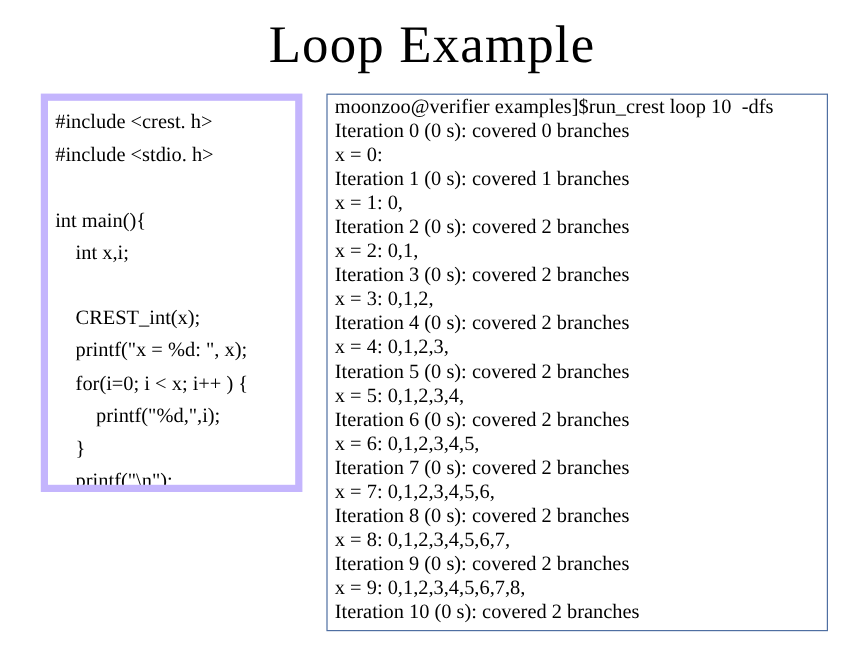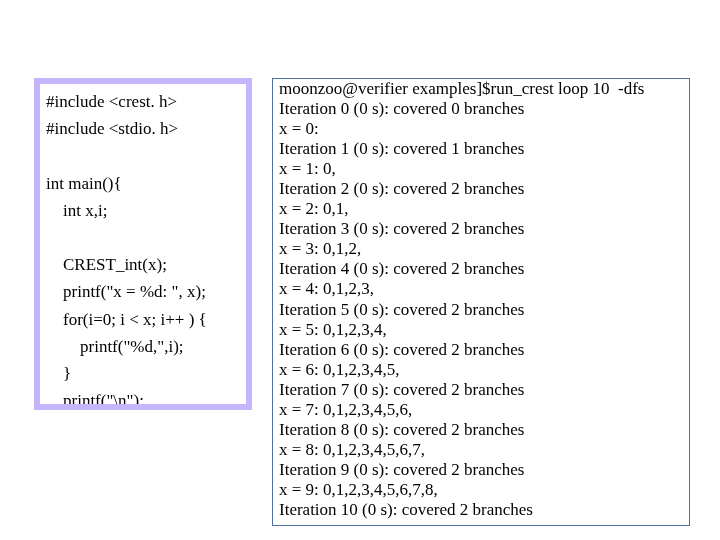--- a/index.html
+++ b/index.html
@@ -56,20 +56,21 @@
     font-size: 17px;
     line-height: 1.18;
     white-space: pre;
     overflow: hidden;
   }
 </style>
 </head>
 <body>
 
 <div class="slide">
+  <div class="title">Loop Example</div>
   <div class="code-box">#include &lt;crest. h&gt;
 #include &lt;stdio. h&gt;
 
 int main(){
     int x,i;
 
     CREST_int(x);
     printf("x = %d: ", x);
     for(i=0; i &lt; x; i++ ) {
         printf("%d,",i);

